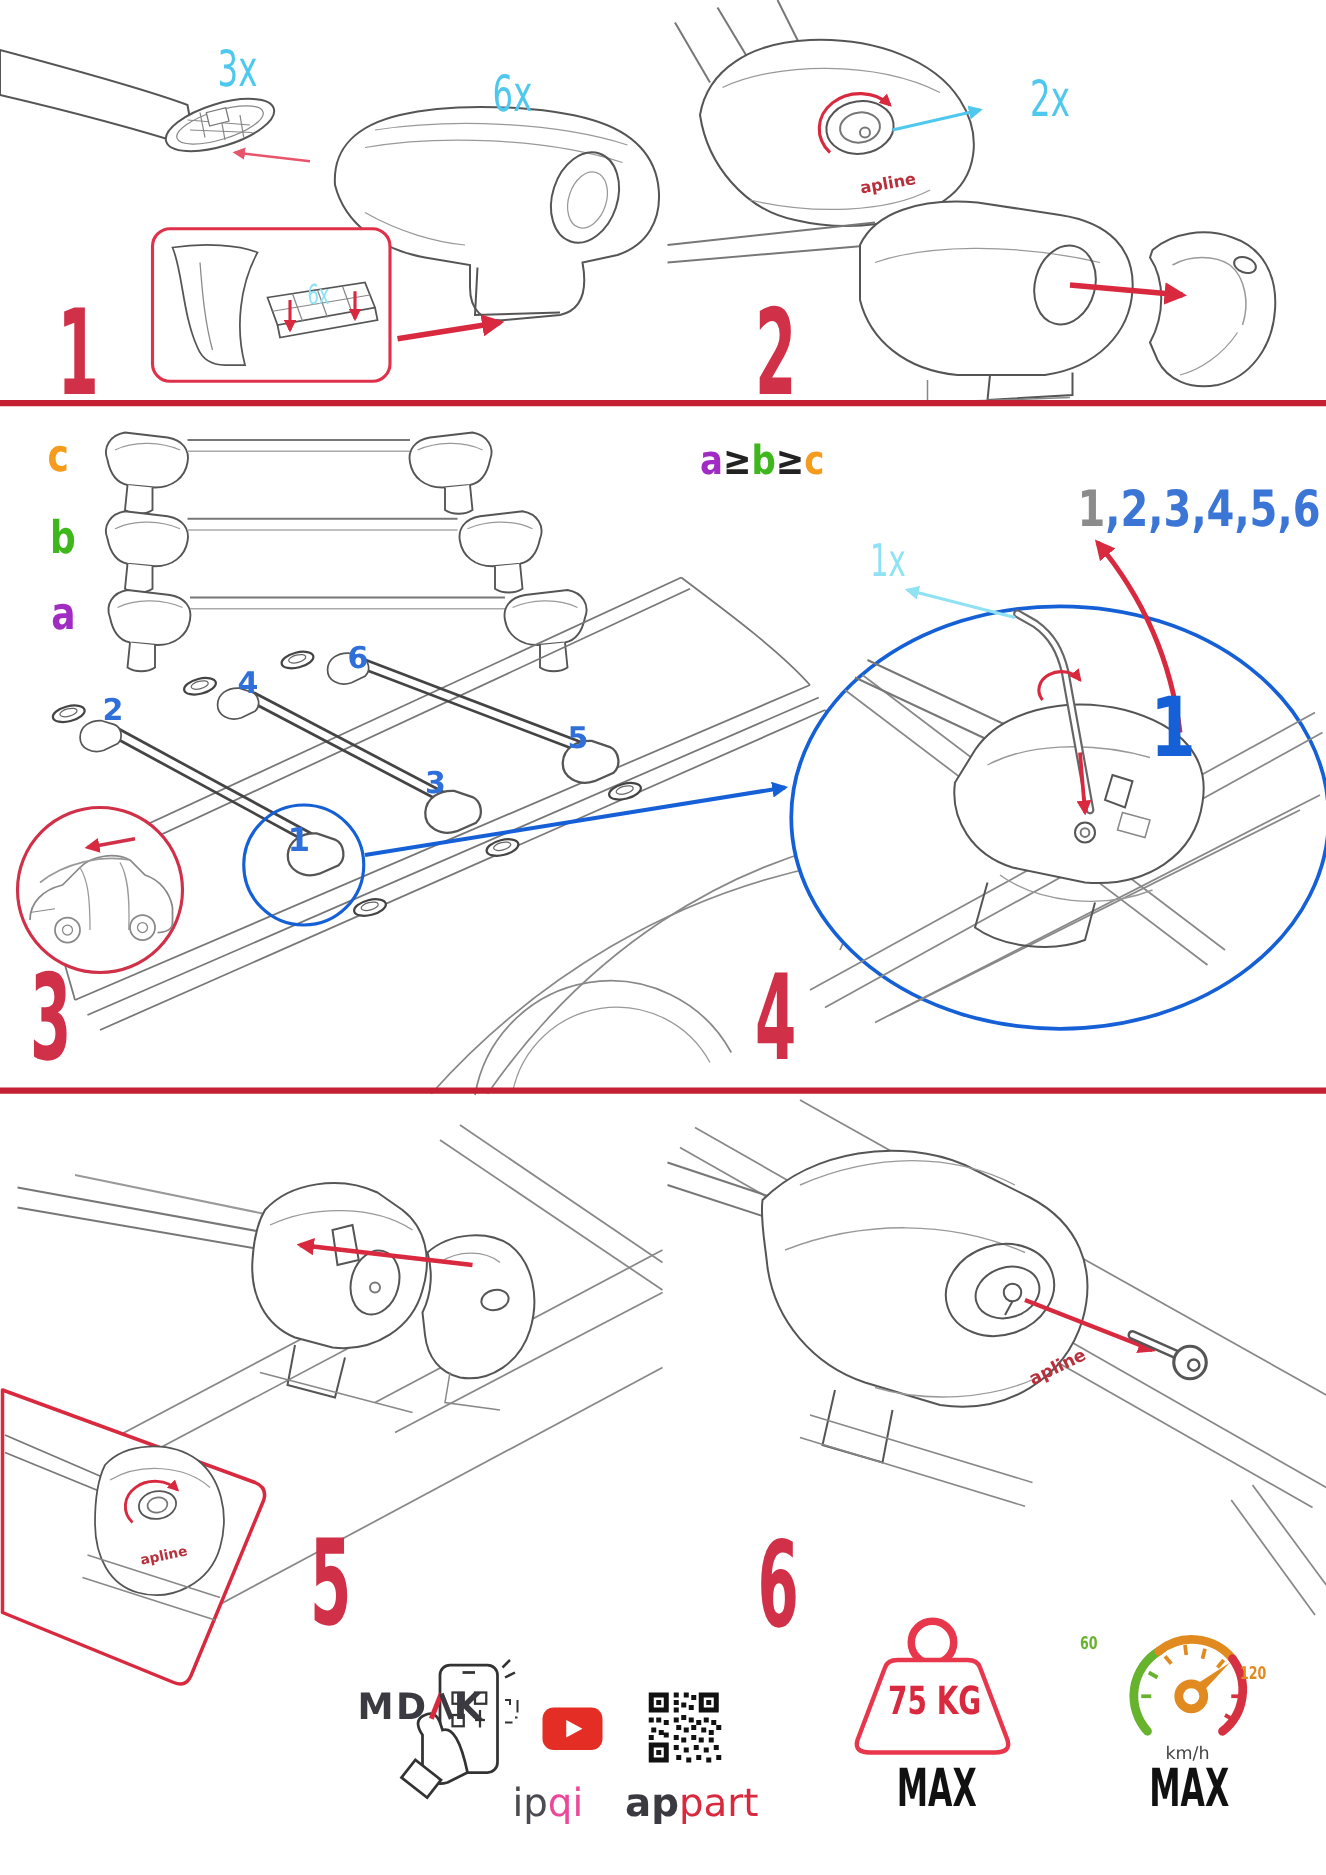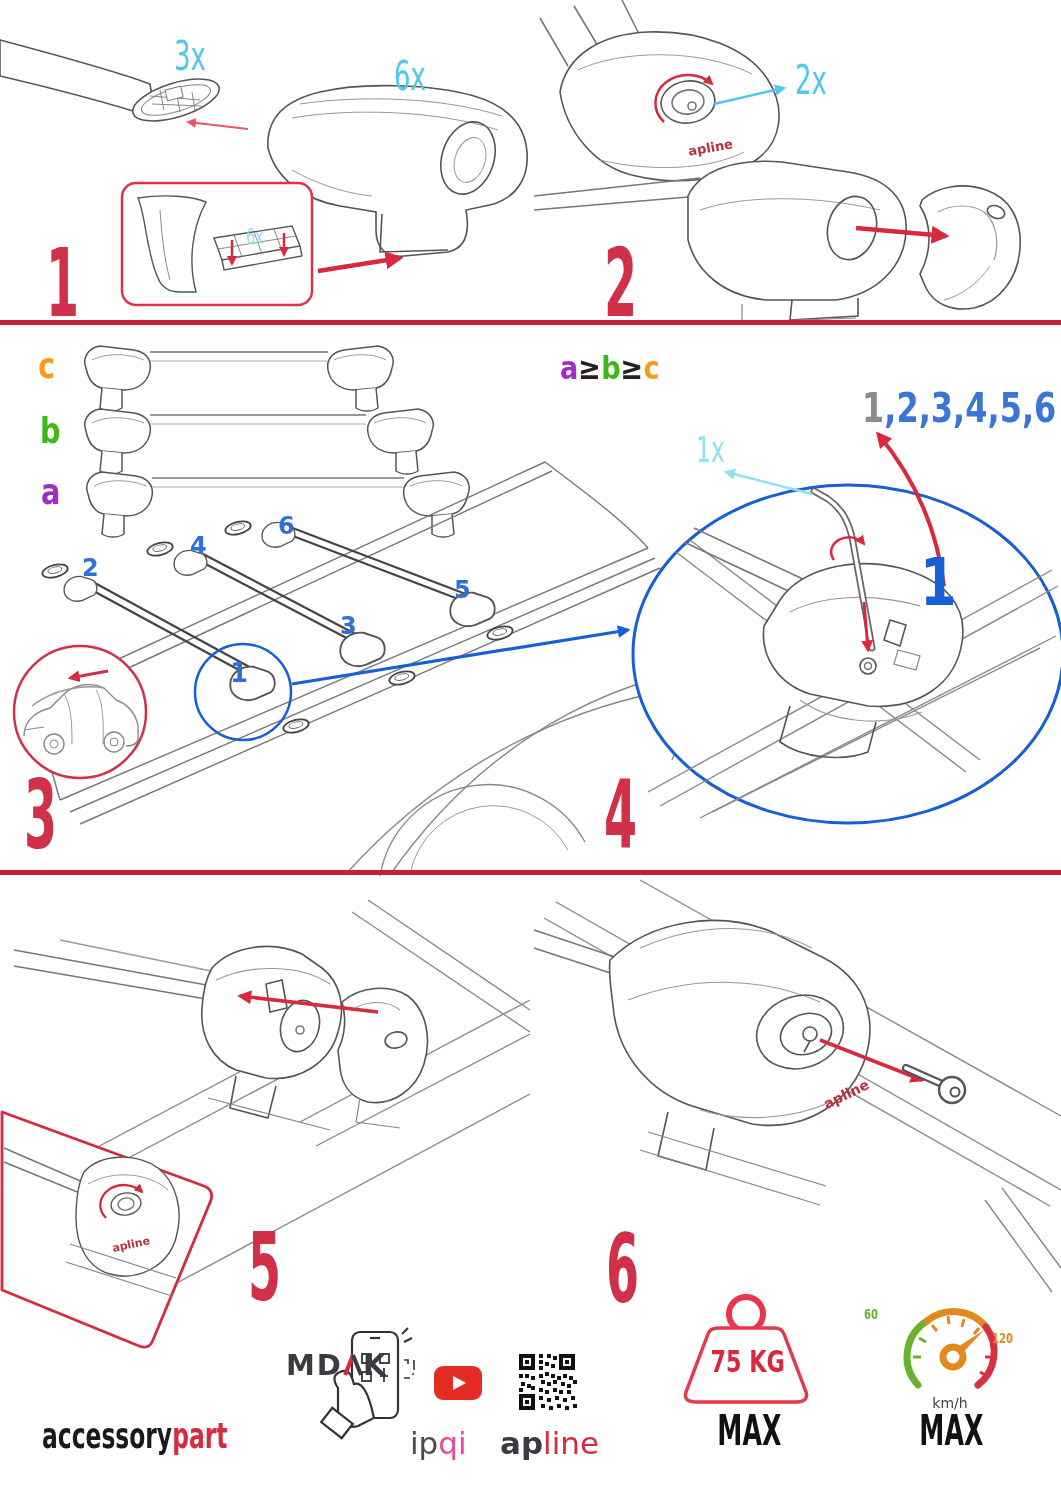--- a/index.html
+++ b/index.html
@@ -345,21 +345,21 @@
       <circle cx="952" cy="1090" r="13" fill="#fff" stroke="#555" stroke-width="2.5"></circle>
       <circle cx="955" cy="1092" r="4.5" fill="#fff" stroke="#555" stroke-width="2"></circle>
     </g>
   </svg>
 
   <div class="txt" style="left:174px;top:36px"><span class="cond cx65 qty">3x</span></div>
   <div class="txt" style="left:394px;top:56px"><span class="cond cx65 qty">6x</span></div>
   <div class="txt" style="left:246px;top:226px"><span class="cond cx65 qty qtylight" style="font-size:22px">6x</span></div>
   <div class="txt" style="left:46px;top:236px"><span class="cond cx50 stepnum">1</span></div>
 
-  <div class="txt" style="left:795px;top:60px"><span class="cond cx65 qty">2x</span></div>
+  <div class="txt" style="left:824px;top:60px"><span class="cond cx65 qty">2x</span></div>
   <div class="brandtag" style="left:688px;top:140px;transform:rotate(-10deg)">apline</div>
   <div class="txt" style="left:604px;top:236px"><span class="cond cx50 stepnum">2</span></div>
 
   <div class="txt" style="left:38px;top:348px"><span class="cond cx80" style="font-size:36px;font-weight:bold;color:#F59C1D">c</span></div>
   <div class="txt" style="left:40px;top:413px"><span class="cond cx80" style="font-size:36px;font-weight:bold;color:#3DB71C">b</span></div>
   <div class="txt" style="left:41px;top:474px"><span class="cond cx80" style="font-size:36px;font-weight:bold;color:#A12CC4">a</span></div>
   <div class="txt bluenum" style="left:82px;top:556px">2</div>
   <div class="txt bluenum" style="left:190px;top:534px">4</div>
   <div class="txt bluenum" style="left:278px;top:514px">6</div>
   <div class="txt bluenum" style="left:340px;top:614px">3</div>
@@ -375,23 +375,20 @@
   </div>
   <div class="txt" style="left:696px;top:432px"><span class="cond cx65 qty qtylight" style="font-size:36px">1x</span></div>
   <div class="txt" style="left:920px;top:550px"><span class="cond cx80" style="font-size:66px;font-weight:bold;color:#1560D6">1</span></div>
   <div class="txt" style="left:604px;top:768px"><span class="cond cx50 stepnum">4</span></div>
 
   <div class="brandtag" style="left:112px;top:1238px;font-size:11px;transform:rotate(-12deg)">apline</div>
   <div class="txt" style="left:248px;top:1220px"><span class="cond cx50 stepnum">5</span></div>
   <div class="brandtag" style="left:822px;top:1086px;font-size:14px;transform:rotate(-26deg)">apline</div>
   <div class="txt" style="left:606px;top:1222px"><span class="cond cx50 stepnum">6</span></div>
 
-  <div class="txt" style="left:42px;top:1418px;font-size:36px;font-weight:bold">
-    <span class="cond cx65"><span style="color:#1a1a1a">accessory</span><span style="color:#D8293F">part</span></span>
-  </div>
 
   <svg style="left:318px;top:1326px" width="100" height="108" viewBox="0 0 100 108">
     <g fill="none" stroke="#333" stroke-width="2.2">
       <rect x="34" y="6" width="46" height="86" rx="8" fill="#fff"></rect>
       <line x1="52" y1="12" x2="62" y2="12"></line>
       <g stroke-width="1.8">
         <rect x="44" y="28" width="9" height="9"></rect>
           <rect x="62" y="28" width="9" height="9"></rect>
           <rect x="44" y="46" width="9" height="9"></rect>
         <line x1="62" y1="50" x2="70" y2="50"></line>
@@ -435,21 +432,21 @@
                M2,22h4v4h-4z M8,22h4v4h-4z M14,24h4v4h-4z M4,30h4v4h-4z M10,32h4v4h-4z M2,36h4v4h-4z M14,34h4v4h-4z
                M22,22h4v4h-4z M28,20h4v4h-4z M34,22h4v4h-4z M40,24h4v4h-4z M46,22h4v4h-4z M52,24h4v4h-4z
                M24,28h4v4h-4z M30,30h4v4h-4z M36,28h4v4h-4z M44,30h4v4h-4z M50,32h4v4h-4z M56,28h4v4h-4z
                M22,36h4v4h-4z M28,38h4v4h-4z M36,36h4v4h-4z M42,38h4v4h-4z M50,38h4v4h-4z
                M22,44h4v4h-4z M30,46h4v4h-4z M38,44h4v4h-4z M46,46h4v4h-4z M54,44h4v4h-4z
                M24,52h4v4h-4z M32,54h4v4h-4z M40,52h4v4h-4z M48,54h4v4h-4z M56,52h4v4h-4z"></path>
     </g>
   </svg>
 
   <div class="txt" style="left:500px;top:1428px;font-size:31px;color:#3A3A40;font-weight:bold">
-    <span>ap</span><span style="color:#D8293F;font-weight:normal">line</span>
+    <span>ap</span><span style="color:#D8293F;font-weight:normal">part</span>
   </div>
 
   <svg style="left:676px;top:1288px" width="140" height="120" viewBox="0 0 140 120">
     <circle cx="70" cy="26" r="17" fill="none" stroke="#E8374C" stroke-width="6"></circle>
     <path d="M32,46 Q34,40 42,40 L98,40 Q106,40 108,46 L130,104 Q133,114 120,114 L20,114 Q7,114 10,104 Z" fill="#fff" stroke="#E8374C" stroke-width="3.5" stroke-linejoin="round"></path>
   </svg>
   <div class="txt" style="left:696px;top:1346px;width:100px;text-align:center"><span class="cond cx72" style="transform-origin:center top;font-size:31px;font-weight:bold;color:#D8293F">75 KG</span></div>
   <div class="txt" style="left:696px;top:1410px;width:100px;text-align:center"><span class="cond cx60" style="transform-origin:center top;font-size:42px;font-weight:bold;color:#111">MAX</span></div>
 
   <svg style="left:898px;top:1300px" width="110" height="112" viewBox="0 0 110 112">

